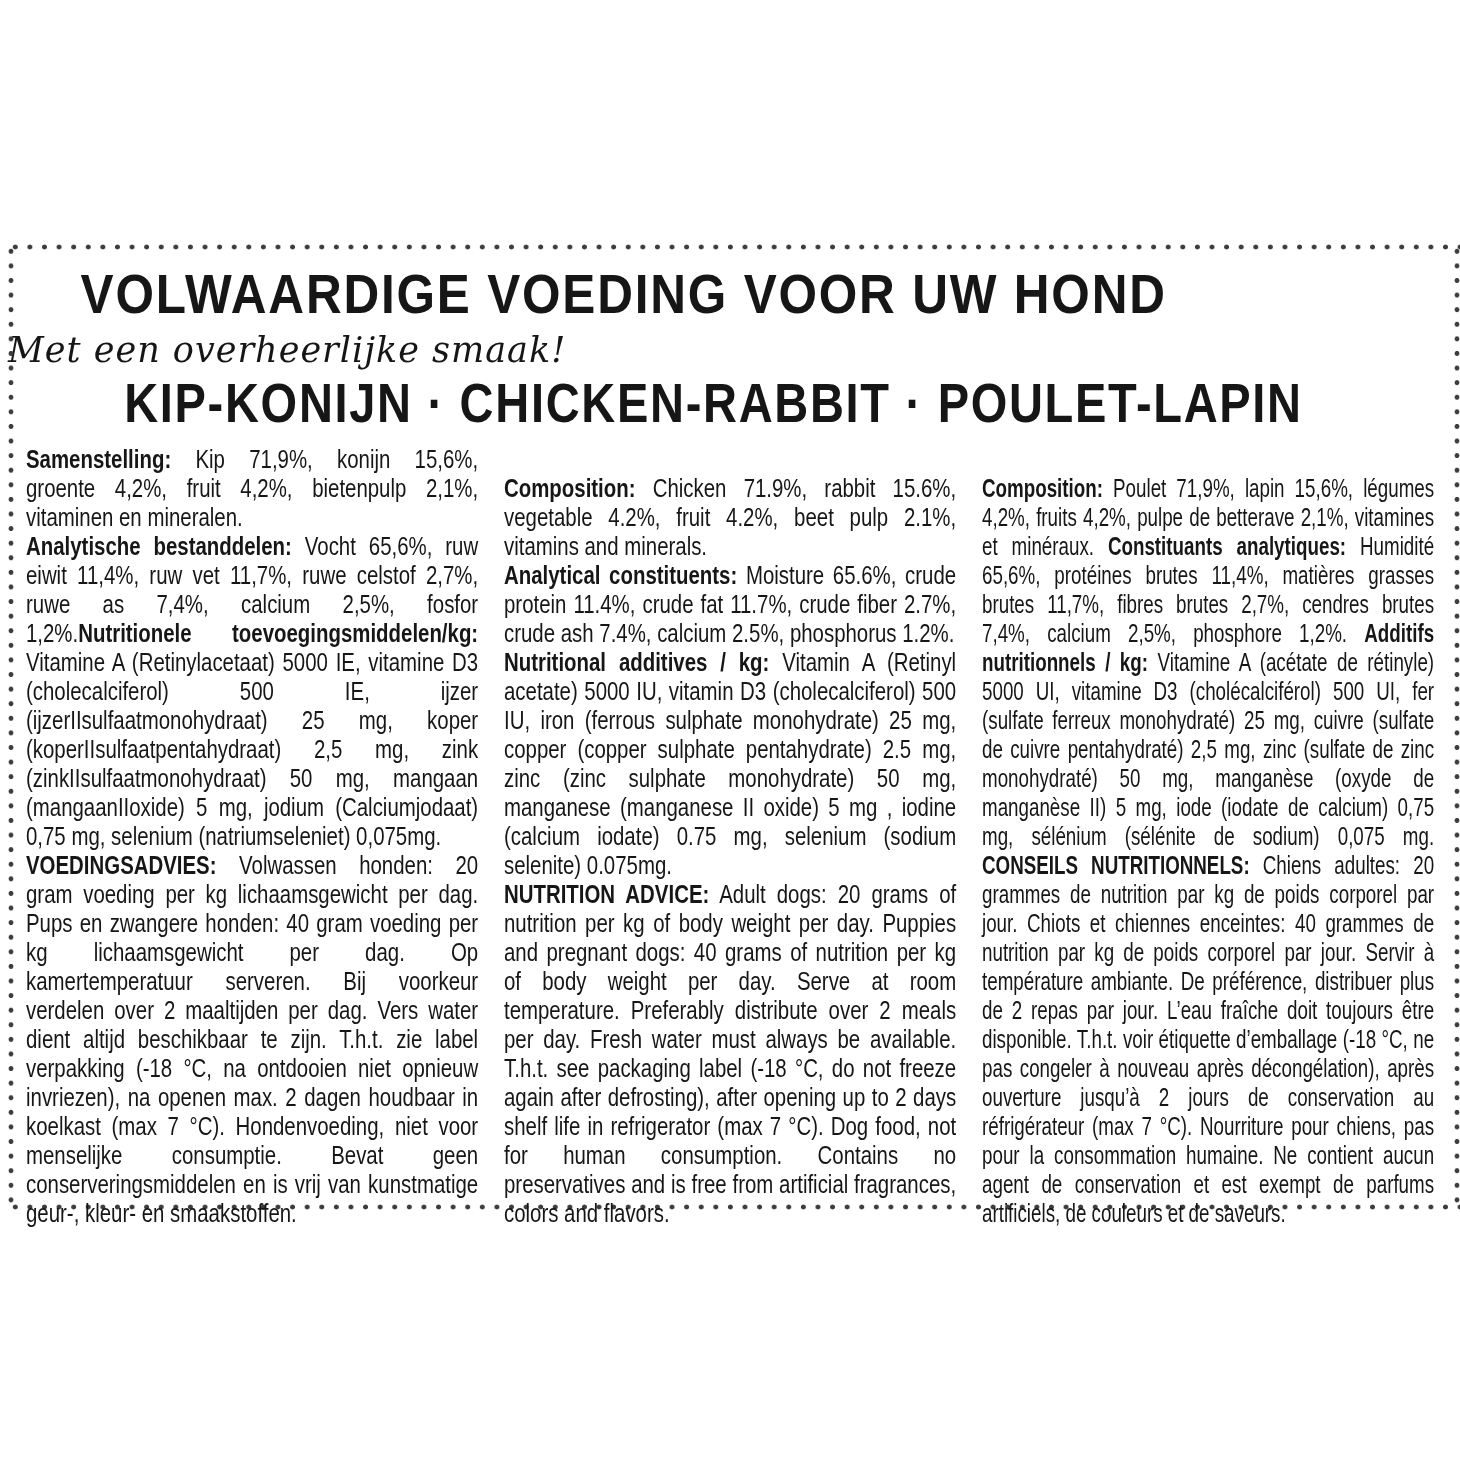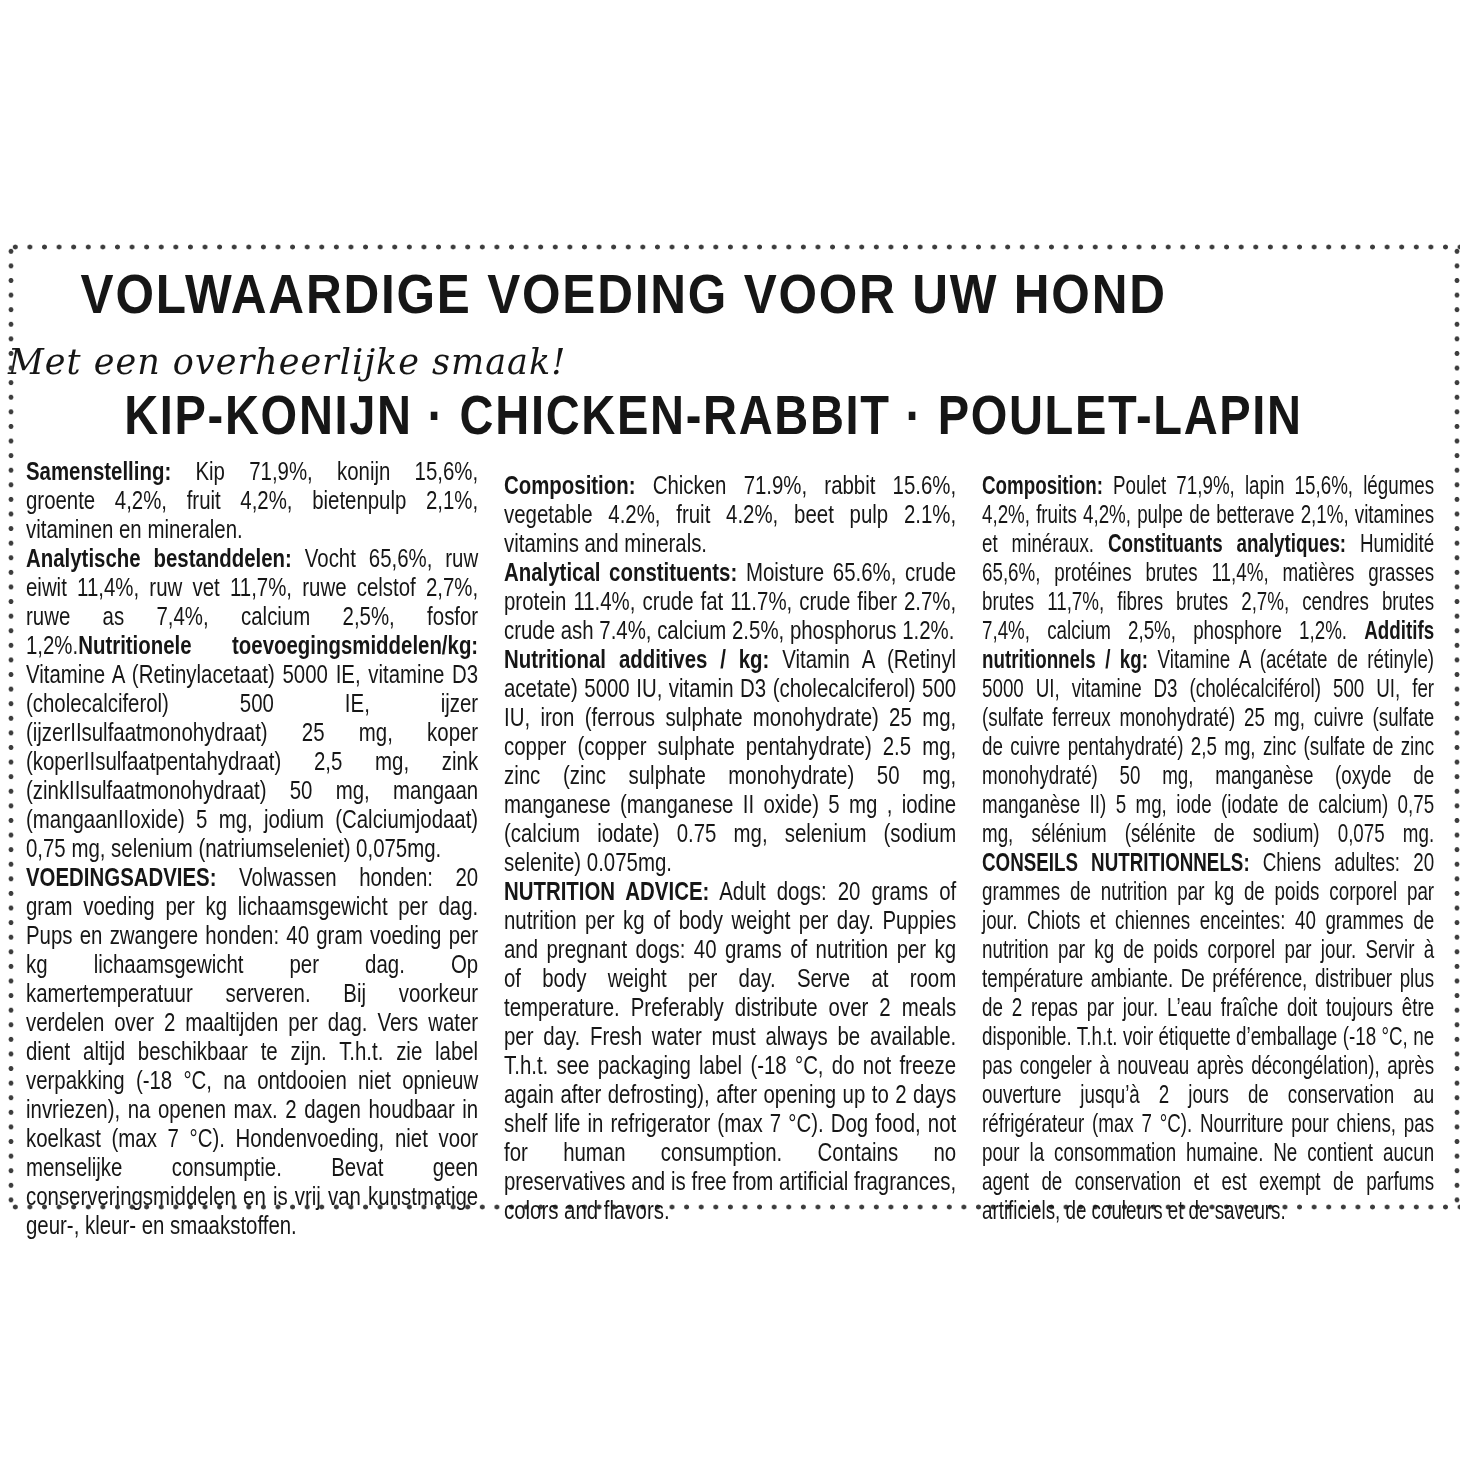--- a/index.html
+++ b/index.html
@@ -46,38 +46,38 @@
     letter-spacing: 2px;
     white-space: nowrap;
     transform: scaleX(0.90);
     line-height: 1.05;
   }
   .tagline {
     font-family: "DejaVu Serif", serif;
     font-style: italic;
     font-size: 35px;
     letter-spacing: 1px;
-    margin-top: 18px;
+    margin-top: 6px;
     line-height: 1.15;
   }
   .variants {
     margin: 4px 0 0 0;
     font-size: 56px;
     font-weight: bold;
     letter-spacing: 2px;
     white-space: nowrap;
     transform: scaleX(0.84);
     line-height: 1.05;
   }
 
   .columns {
     display: flex;
     gap: 26px;
     padding: 12px 18px 0 18px;
-    align-items: center;
+    align-items: flex-end;
   }
   .col { width: 452px; flex: none; }
   .condense {
     width: 576px;
     transform: scaleX(0.785);
     transform-origin: 0 0;
     font-size: 26px;
     line-height: 29px;
     text-align: justify;
     letter-spacing: 0;

